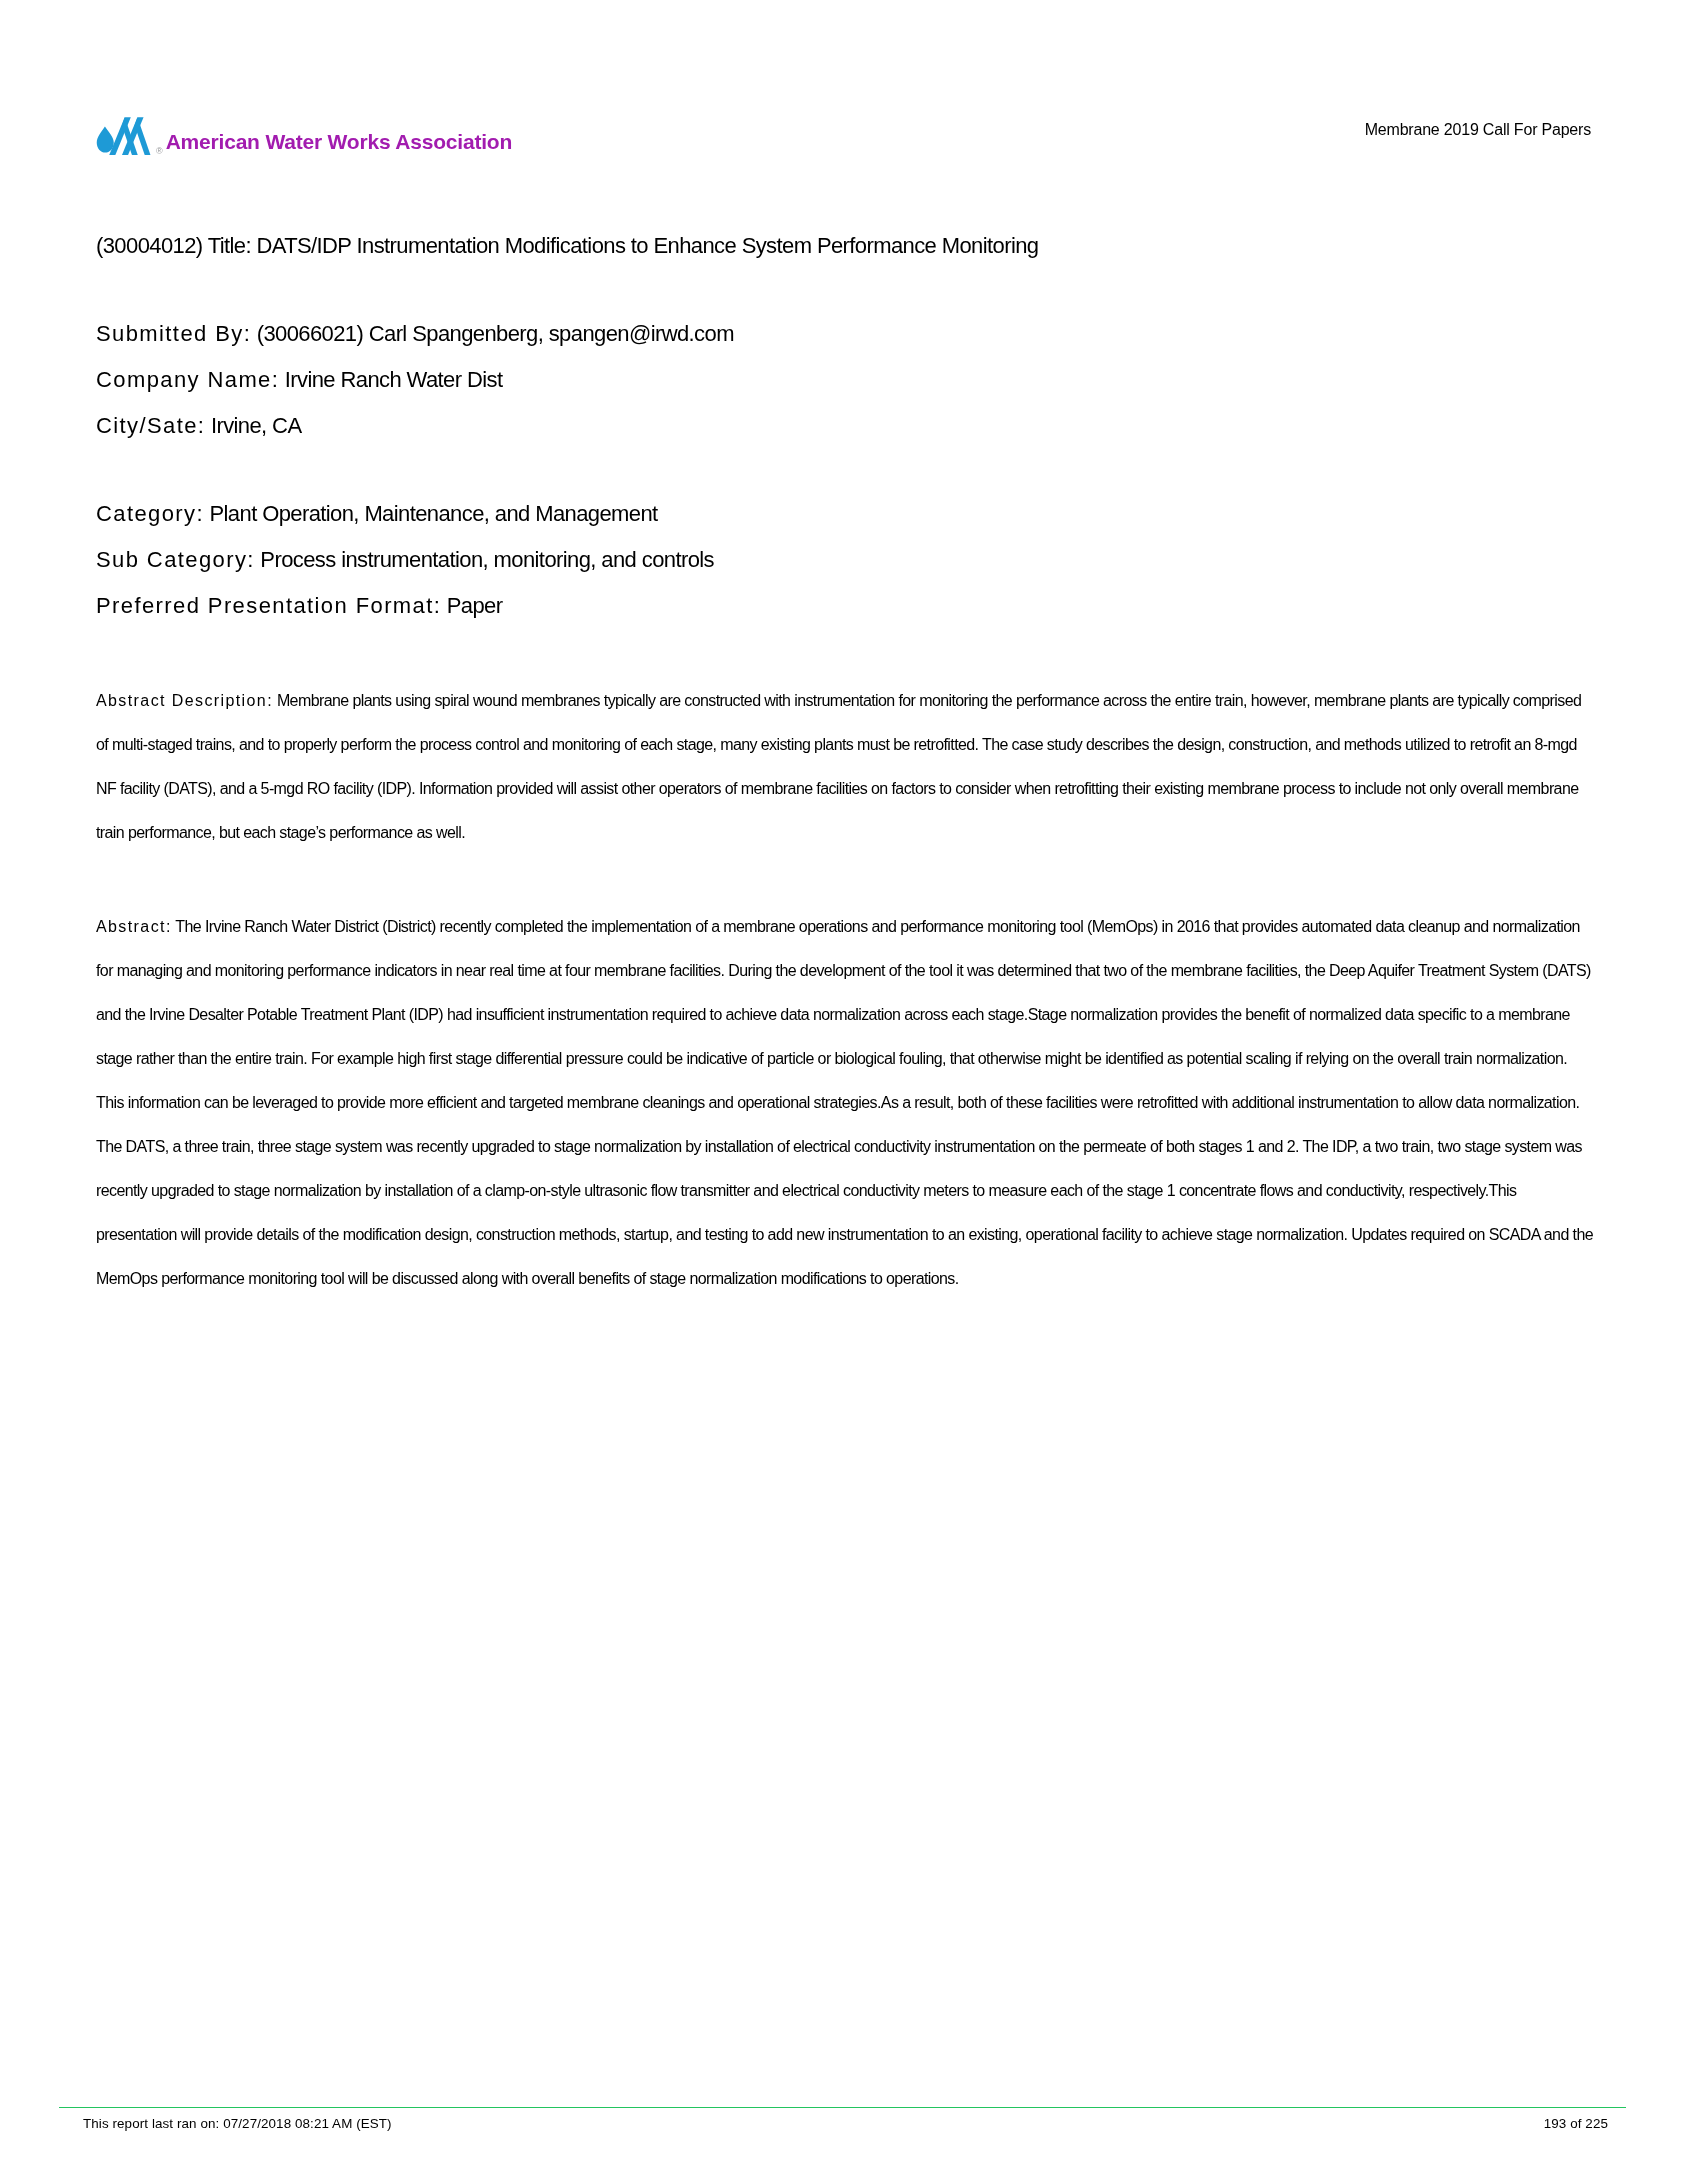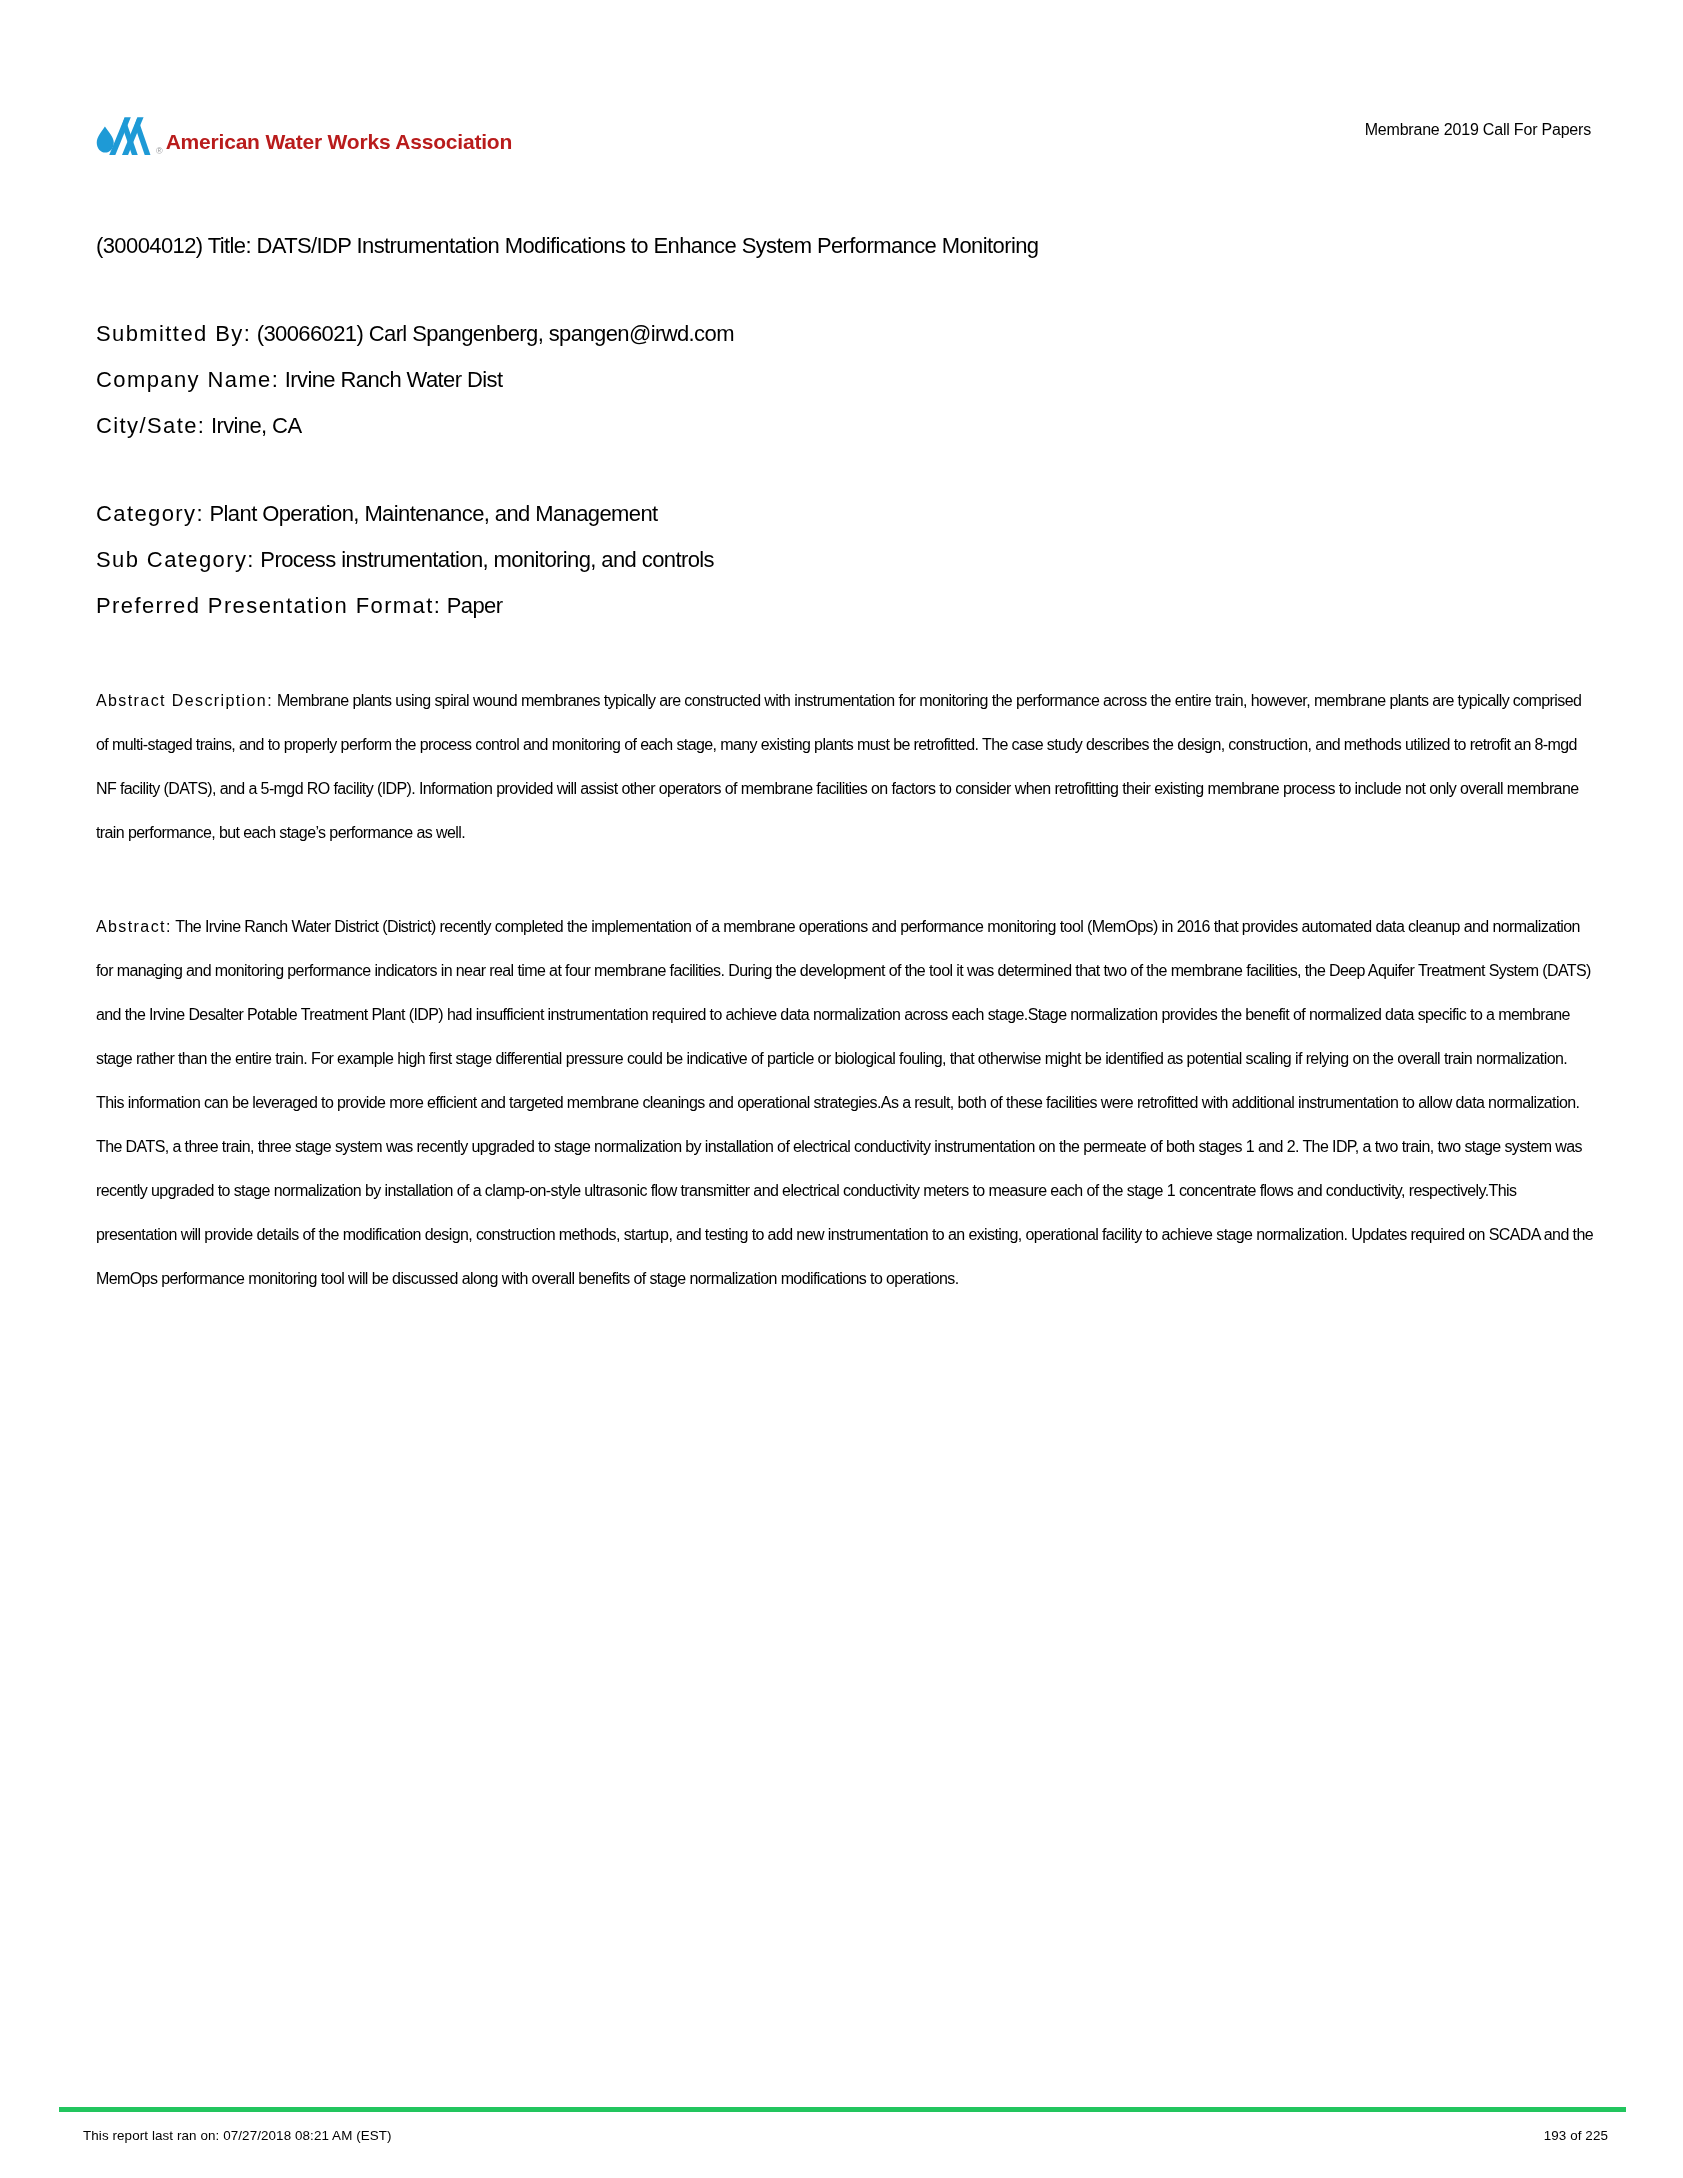--- a/index.html
+++ b/index.html
@@ -12,41 +12,41 @@
     display:flex; justify-content:space-between; align-items:flex-start;
     margin:111px 92px 0 94px;
   }
   .logo { display:flex; align-items:flex-end; }
   .logo svg { display:block; height:47px; width:auto; }
   .logo .reg {
     font-size:9px; color:#9a9b9e; align-self:flex-end;
     margin:0 3px 2px 1px; line-height:1;
   }
   .logo-text {
-    font-size:21px; font-weight:700; color:#b91c1c;
+    font-size:21px; font-weight:700; color:#a21caf;
     letter-spacing:-0.2px; line-height:1; margin-bottom:6px;
   }
   .report-title { font-size:16px; letter-spacing:-0.2px; margin-top:10px; }
   
   .main { margin:0 89px 0 96px; }
   .doc-title { margin:73px 0 0 0; font-size:22px; letter-spacing:-0.6px; line-height:30px; }
   .block { margin:0; padding:0; }
   .block-submitter { margin-top:50px; }
   .block-category  { margin-top:42px; }
   .field { margin:0; font-size:22px; line-height:46px; letter-spacing:-0.6px; }
   .label { letter-spacing:1.4px; }
   .para {
     margin:50px 0 0 0; font-size:16px; line-height:44px; letter-spacing:-0.6px;
     text-align:left;
   }
   .block-coauthors { margin-top:53px; }
   
   .footer {
     position:absolute; left:59px; right:57px; top:2107px;
-    border-top:5px solid #22c55e; padding-top:16px;
+    border-top:1px solid #22c55e; padding-top:8px;
     display:flex; justify-content:space-between; align-items:flex-end;
     font-size:13.4px; letter-spacing:0.1px;
   }
   .footer-left  { padding-left:24px; }
   .footer-right { padding-right:18px;margin-left:16px; }
 </style>
 </head>
 <body>
 
 <div class="page">

